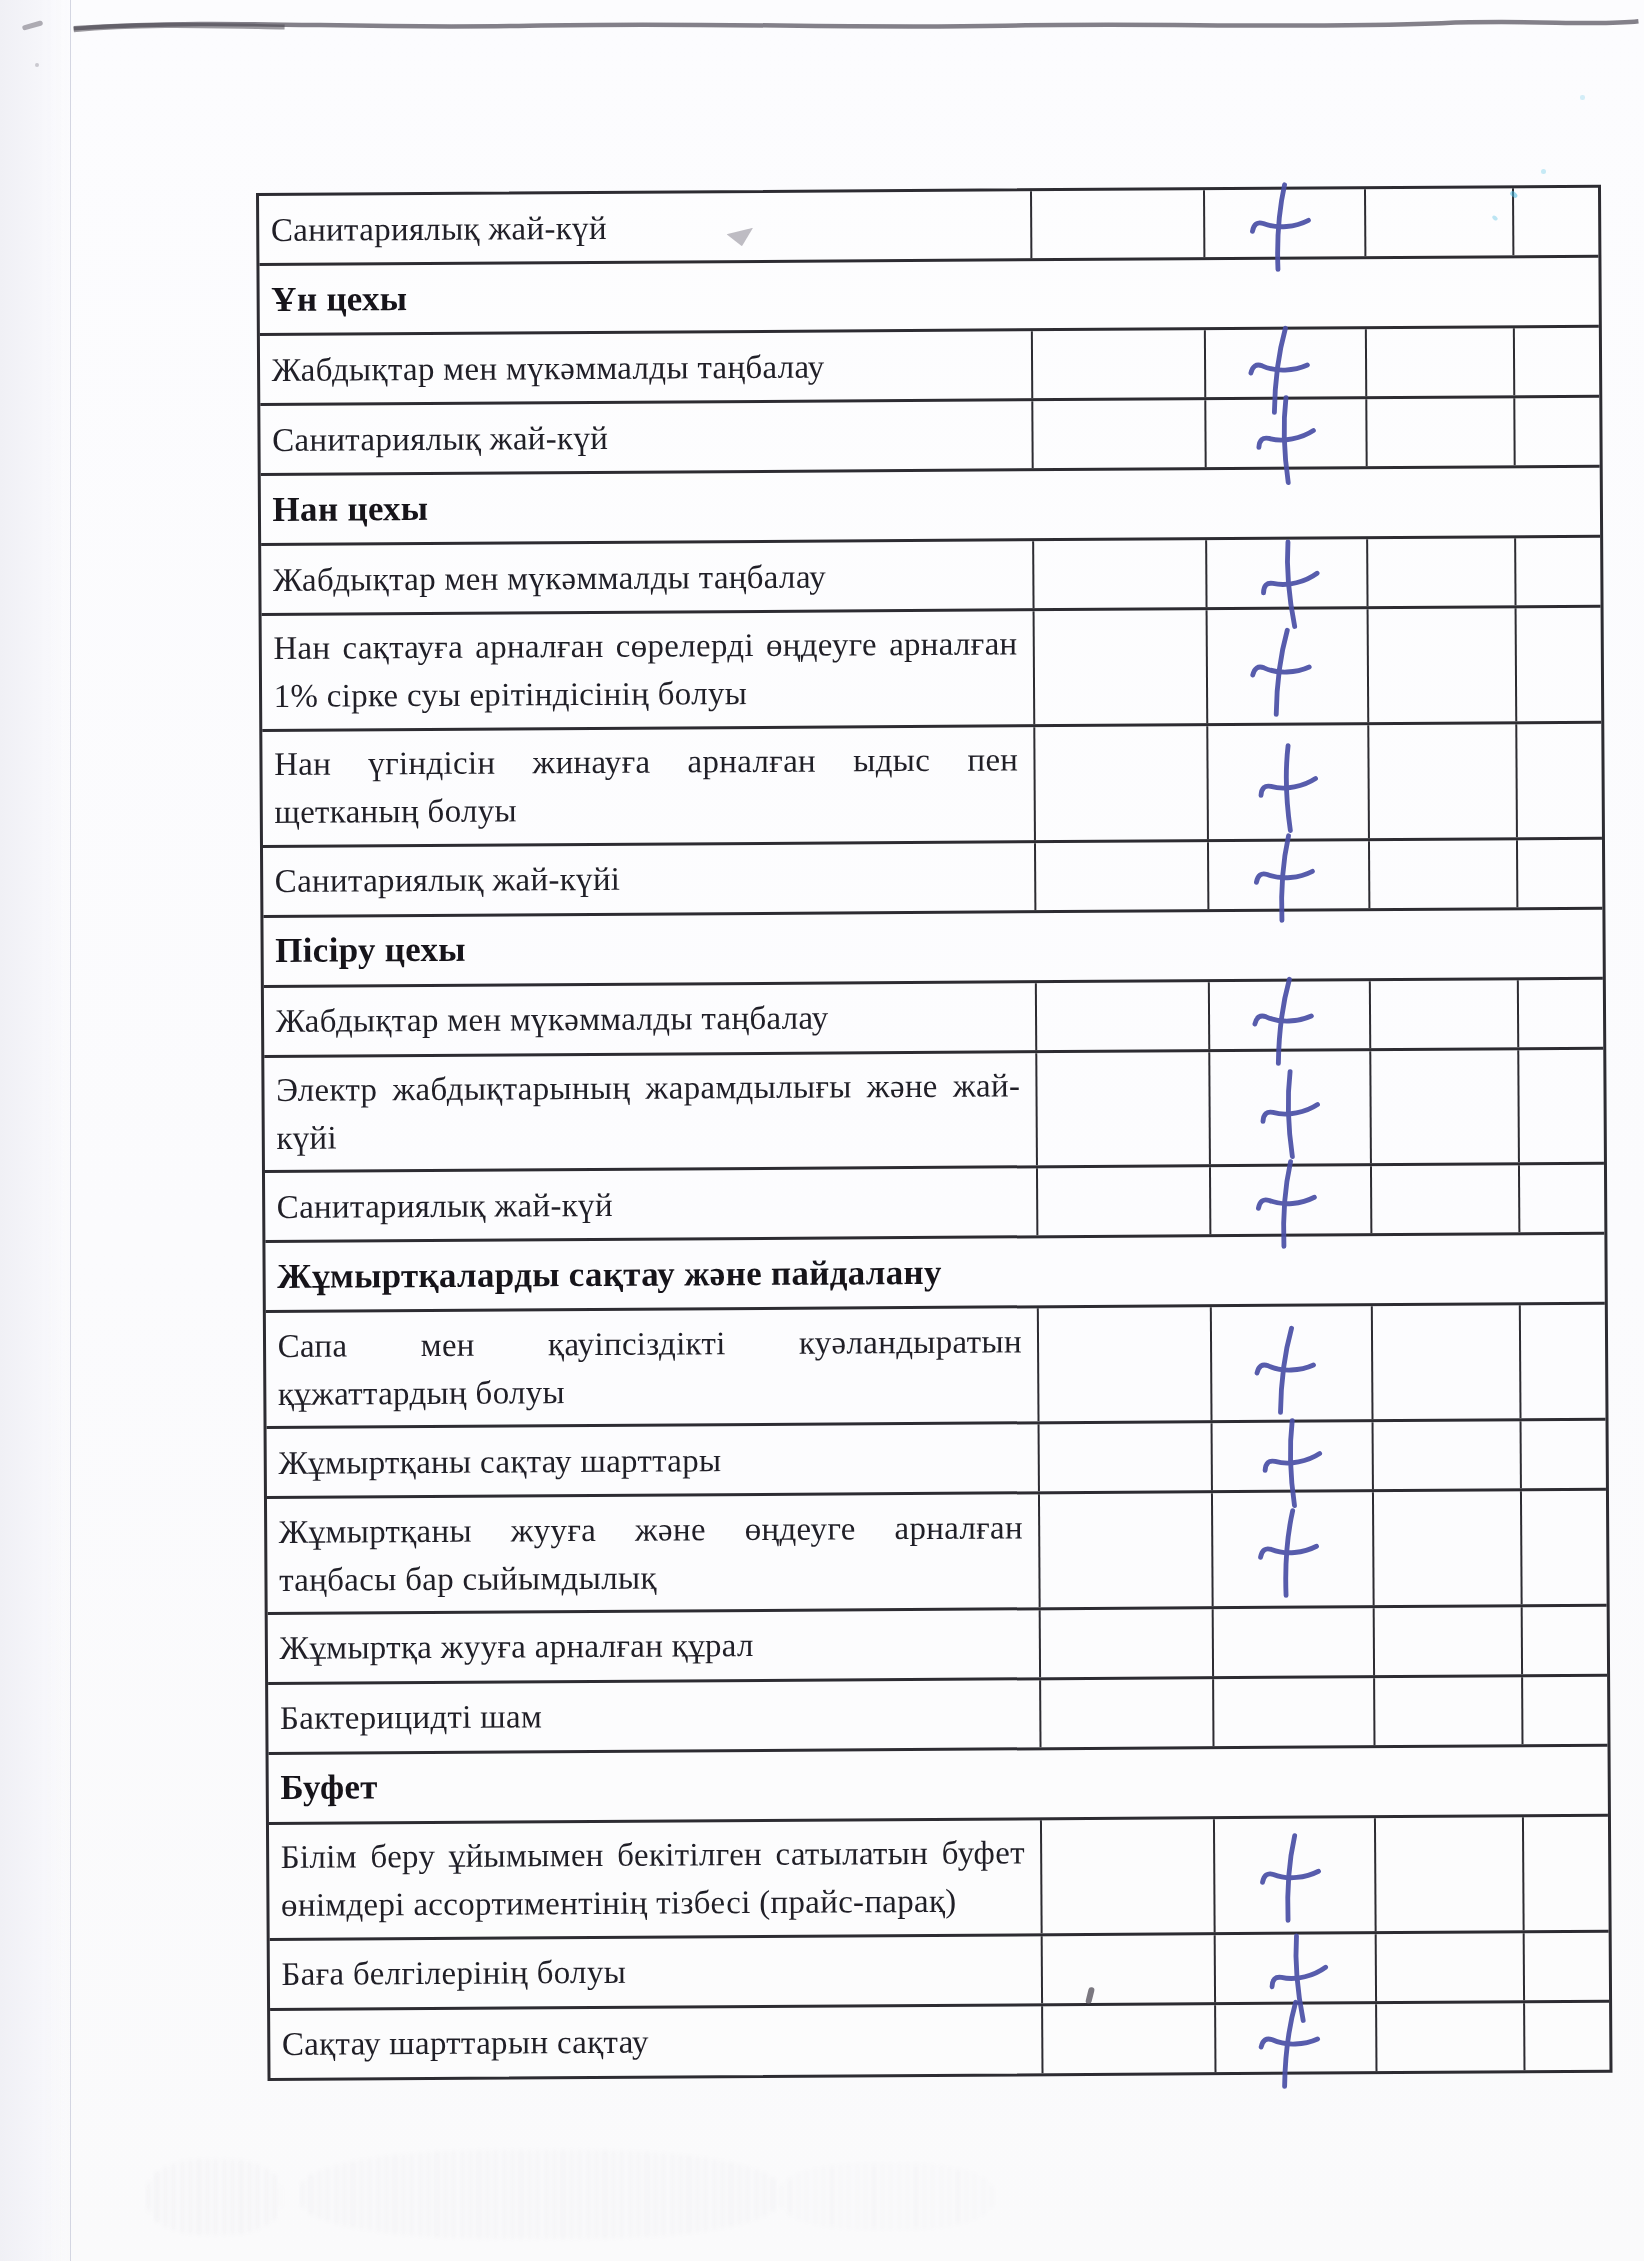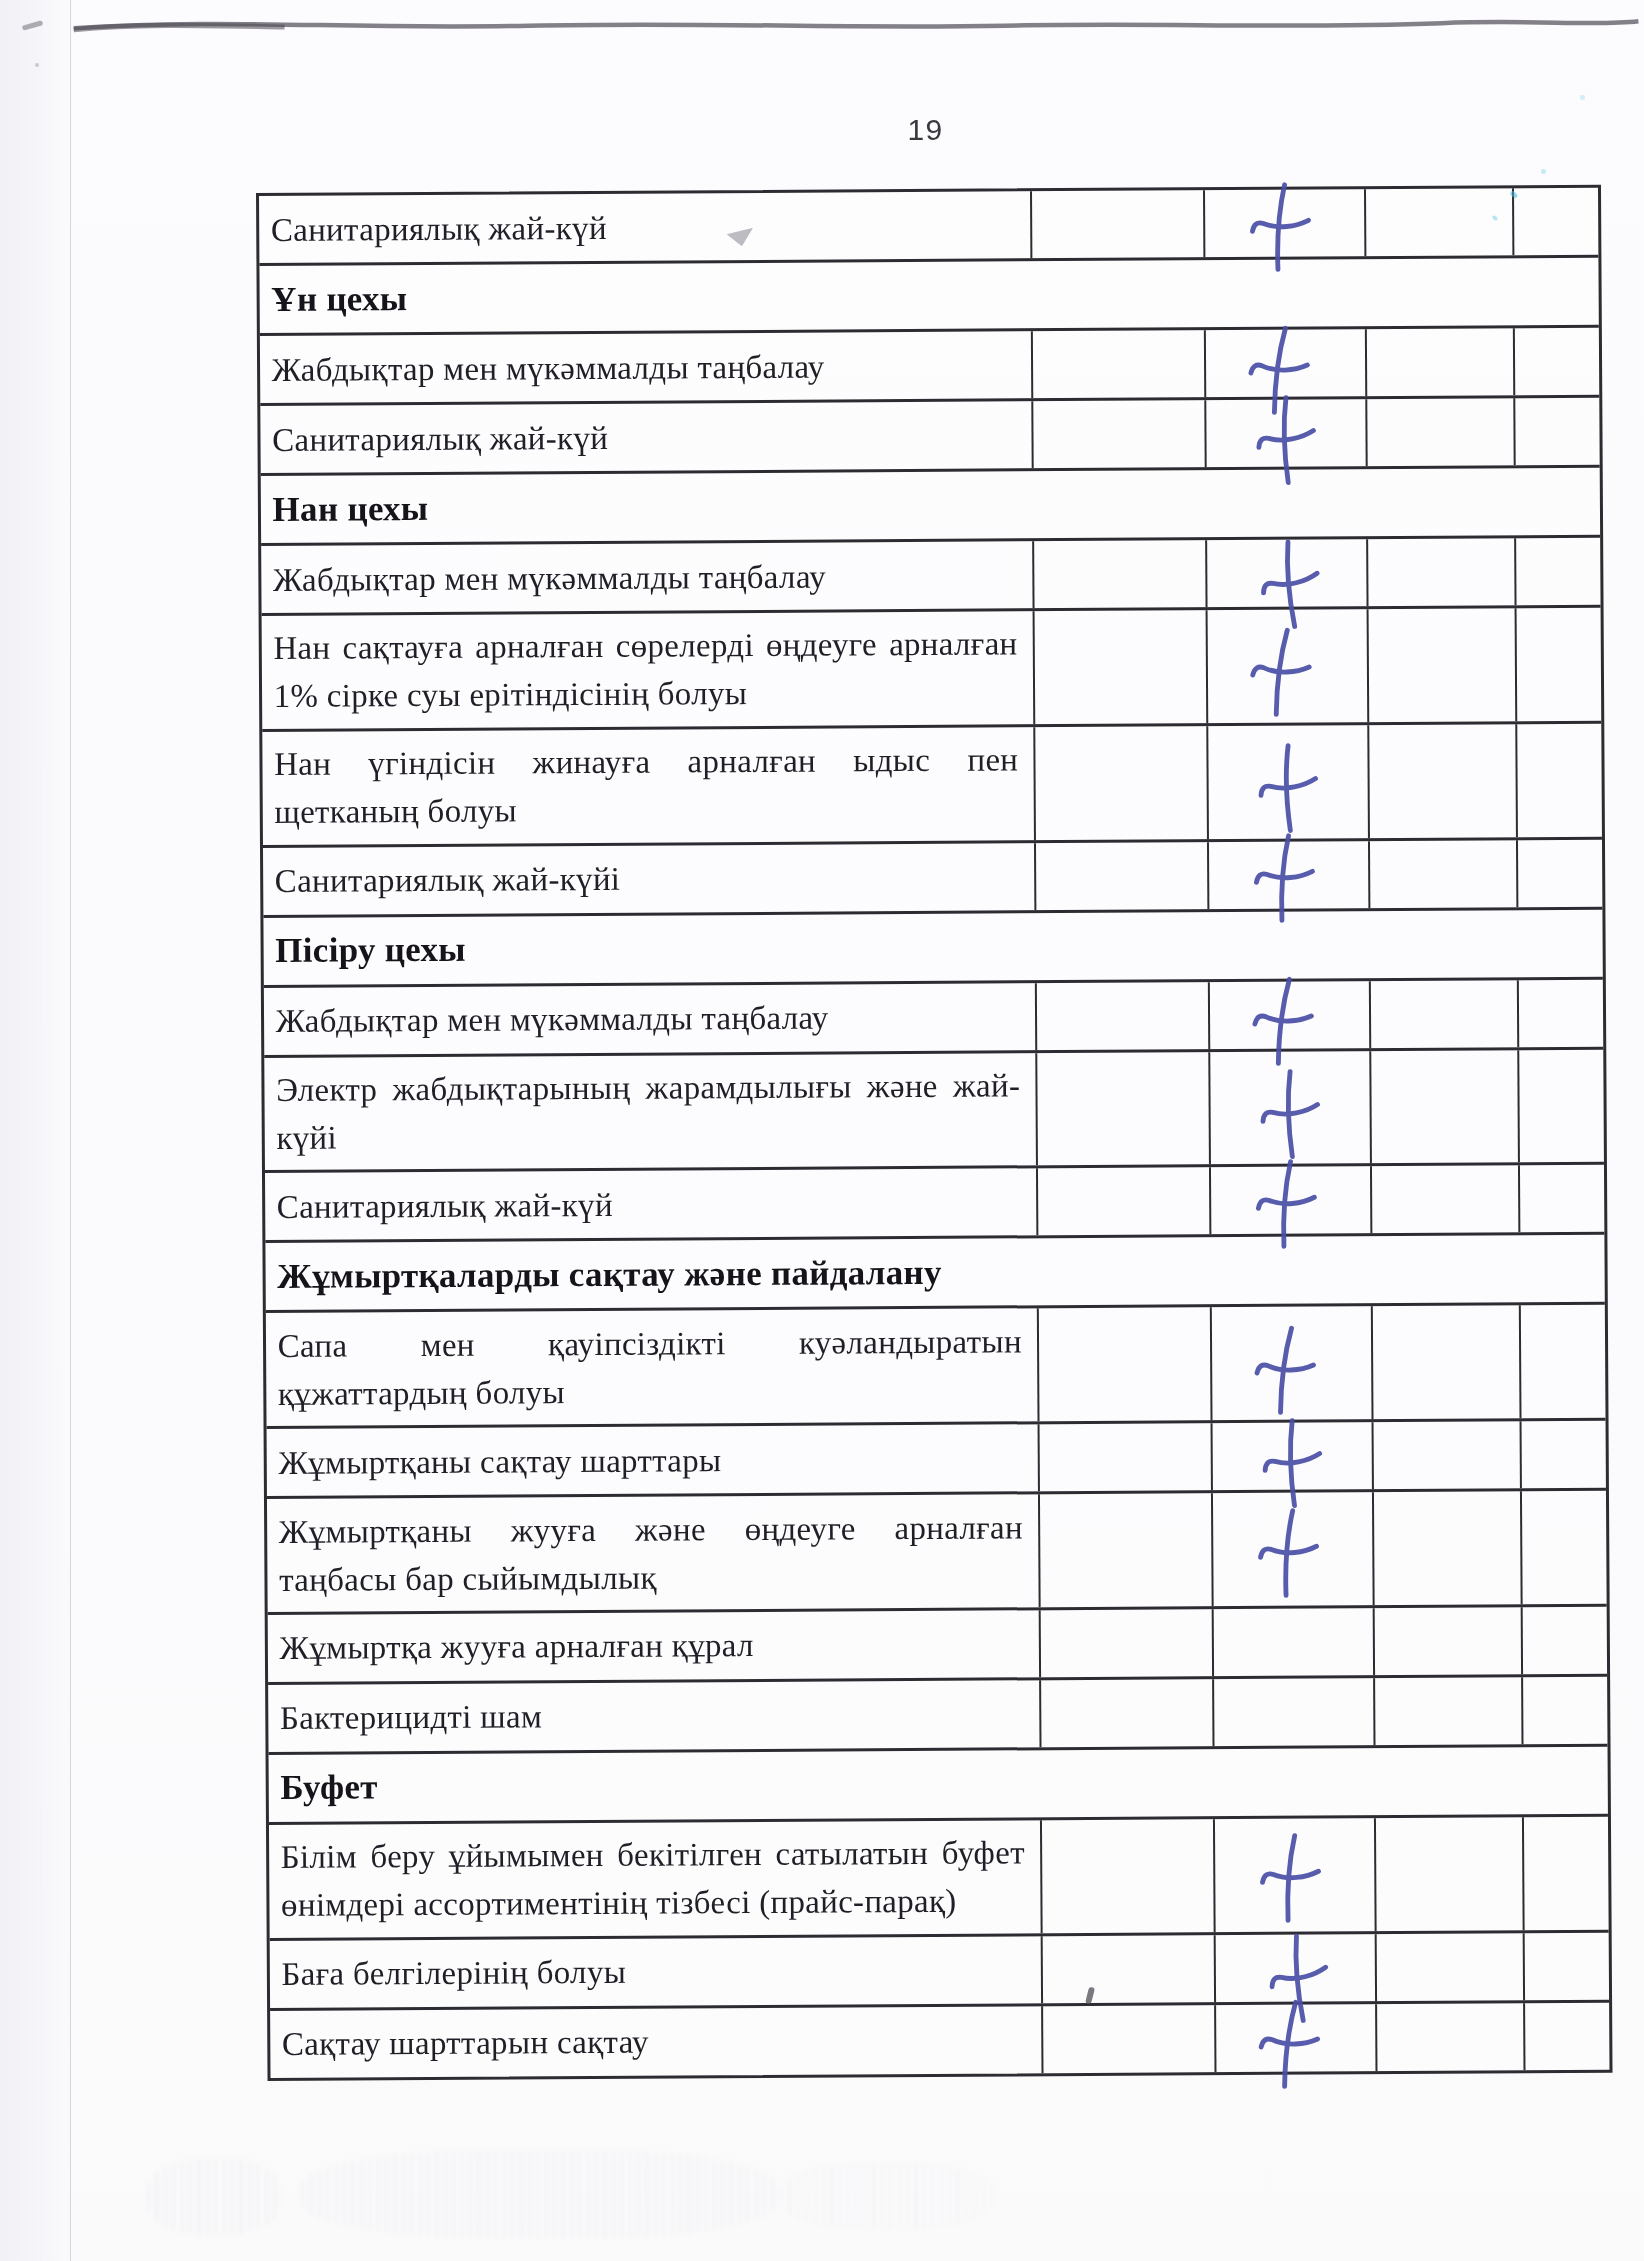--- a/index.html
+++ b/index.html
@@ -92,21 +92,20 @@
   <div class="edge-left"></div>
 
   <svg class="top-edge" viewBox="0 0 2552 70" aria-hidden="true">
     <path d="M112 44 C 360 28, 520 46, 820 40 C 1100 34, 1300 45, 1560 40 C 1800 35, 2000 45, 2240 36 C 2380 30, 2480 41, 2546 33" stroke="#5b5761" stroke-width="7" fill="none" opacity="0.75"></path>
     <path d="M112 46 C 220 36, 330 40, 440 42" stroke="#4a4750" stroke-width="8" fill="none" opacity="0.55"></path>
   </svg>
 
   <div class="dash-tl"></div>
   <div class="dot-bl"></div>
 
-  <div class="page-number">19</div>
 
   <div class="table">
       <div class="trow item">
         <div class="cell tcell">
           <span>Санитариялық жай-күй</span>
         </div>
         <div class="cell ncell n0"></div>
         <div class="cell ncell n1">
           <svg class="mark" viewBox="0 0 120 160" fill="none">
       <path d="M63 10 C 57 48, 55 92, 61 150" stroke="#4a4fa6" stroke-width="8" stroke-linecap="round"></path>

